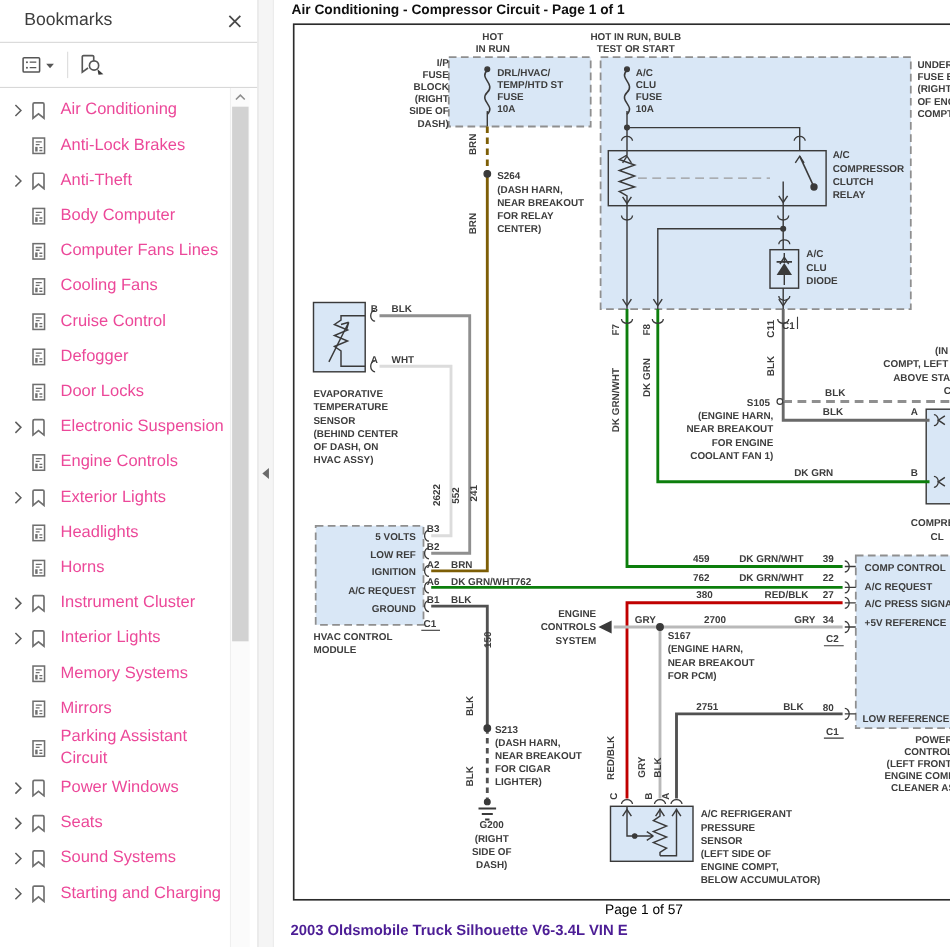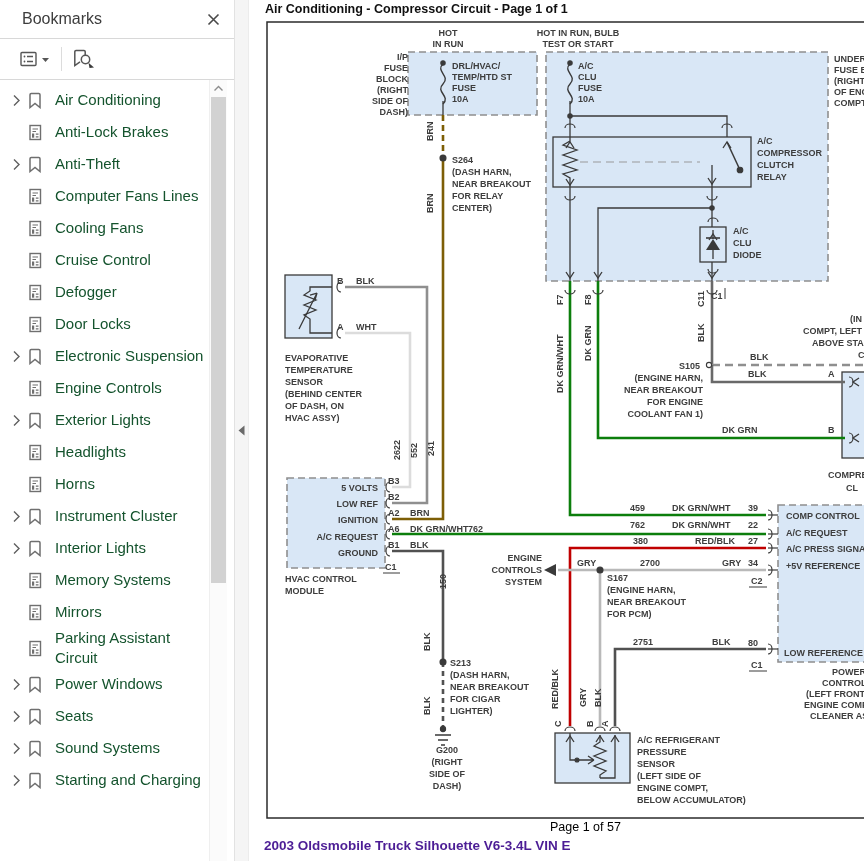--- a/index.html
+++ b/index.html
@@ -8,21 +8,21 @@
   .sb-header{height:38px;border-bottom:1px solid #d8d8d8;display:flex;align-items:center;padding:0 12px 0 22px;}
   .sb-title{font-size:16px;color:#3d3d3d;flex:1;}
   .close-btn{width:18px;height:18px;display:flex;align-items:center;justify-content:center;cursor:pointer;}
   .sb-toolbar{height:40px;border-bottom:1px solid #d8d8d8;display:flex;align-items:center;padding-left:20px;}
   .tb-btn{display:flex;align-items:center;cursor:pointer;}
   .vsep{width:1px;height:24px;background:#dcdcdc;margin:0 10px;}
   .sb-list{position:absolute;top:80px;left:0;width:211px;bottom:0;overflow:hidden;padding-top:4px;}
   .sb-row{display:flex;align-items:center;min-height:32px;padding-left:6px;box-sizing:border-box;cursor:pointer;}
   .chev{width:20px;flex:none;display:flex;justify-content:center;}
   .ticon{width:27px;flex:none;display:flex;justify-content:flex-start;padding-left:2px;}
-  .lbl{font-size:15px;color:#14532d;line-height:20px;max-width:152px;}
+  .lbl{font-size:15px;color:#ec4899;line-height:20px;max-width:152px;}
   .sb-scroll{position:absolute;top:80px;right:7px;width:17px;bottom:0;background:#fbfbfb;border-left:1px solid #efefef;}
   .scroll-up{height:16px;display:flex;align-items:center;justify-content:center;cursor:pointer;}
   .sb-thumb{position:absolute;top:17px;left:1px;width:15px;height:486px;background:#d2d2d2;cursor:pointer;}
   .handle{position:absolute;left:234px;top:0;width:15px;height:861px;background:#f5f5f5;border-left:1px solid #e2e2e2;border-right:1px solid #ececec;display:flex;align-items:center;justify-content:center;cursor:pointer;box-sizing:border-box;}
   .main{position:absolute;left:250px;top:0;right:0;height:762px;background:#fff;}
   .doc-title{position:absolute;left:15px;top:2px;font-size:12.5px;font-weight:bold;color:#101010;white-space:nowrap;}
   #diagram{position:absolute;left:0;top:0;}
   #diagram text{font-family:"Liberation Sans",sans-serif;font-weight:bold;font-size:9px;fill:#3d3d3d;}
   .page-num{position:absolute;left:300px;top:820px;font-size:12.5px;color:#000000;}
   .vehicle{position:absolute;left:14px;top:838px;font-size:13.5px;font-weight:bold;color:#4c1d95;white-space:nowrap;}
@@ -88,20 +88,31 @@
           <svg width="9" height="13" viewBox="0 0 9 13">
             <polyline points="2,1.5 7,6.5 2,11.5" fill="none" stroke="#5f5f5f" stroke-width="1.4"></polyline>
           </svg>
         </span>
         <span class="ticon">
           <svg width="14" height="17" viewBox="0 0 14 17">
             <path d="M3.2,1.5 h7.6 a1.2,1.2 0 0 1 1.2,1.2 V15.5 L7,11.4 L2,15.5 V2.7 A1.2,1.2 0 0 1 3.2,1.5 Z" fill="none" stroke="#6f6f6f" stroke-width="1.5"></path>
           </svg>
         </span>
         <span class="lbl">Anti-Theft</span>
+      </div>
+      <div class="sb-row">
+        <span class="chev"></span>
+        <span class="ticon">
+          <svg width="15" height="17" viewBox="0 0 15 17">
+            <rect x="2" y="1.5" width="10.5" height="14" fill="none" stroke="#6f6f6f" stroke-width="1.4"></rect>
+            <path d="M4.5,5 H10 M4.5,7.5 H8 M7.8,10.2 H10.5 M7.8,12.8 H10.5" stroke="#6f6f6f" stroke-width="1.2" fill="none"></path>
+            <rect x="4" y="9.5" width="2.2" height="4.2" fill="#6f6f6f"></rect>
+          </svg>
+        </span>
+        <span class="lbl">Body Computer</span>
       </div>
       <div class="sb-row">
         <span class="chev"></span>
         <span class="ticon">
           <svg width="15" height="17" viewBox="0 0 15 17">
             <rect x="2" y="1.5" width="10.5" height="14" fill="none" stroke="#6f6f6f" stroke-width="1.4"></rect>
             <path d="M4.5,5 H10 M4.5,7.5 H8 M7.8,10.2 H10.5 M7.8,12.8 H10.5" stroke="#6f6f6f" stroke-width="1.2" fill="none"></path>
             <rect x="4" y="9.5" width="2.2" height="4.2" fill="#6f6f6f"></rect>
           </svg>
         </span>

